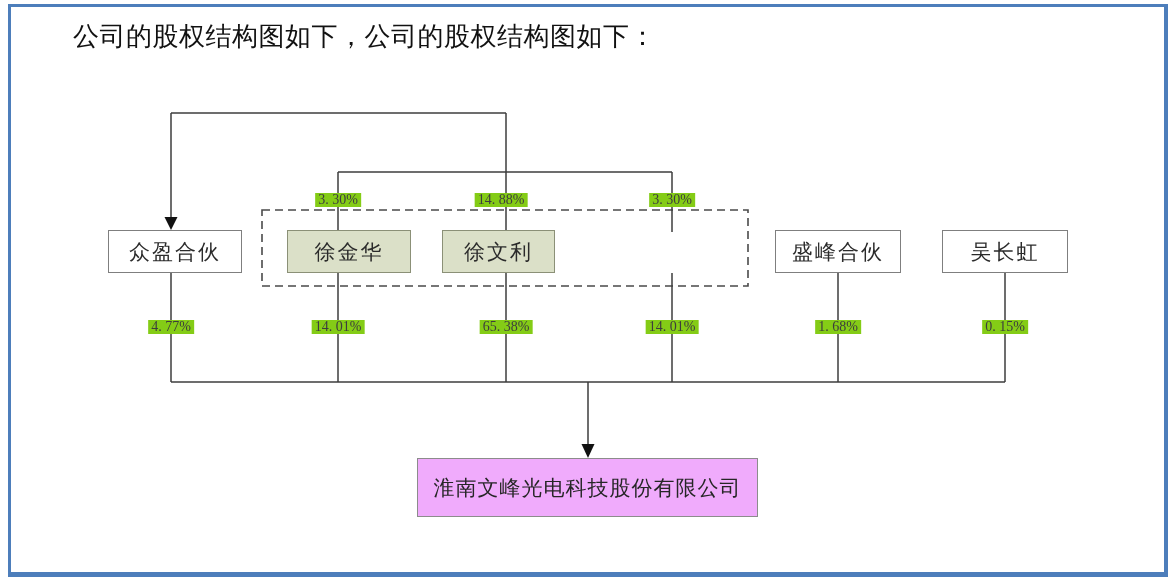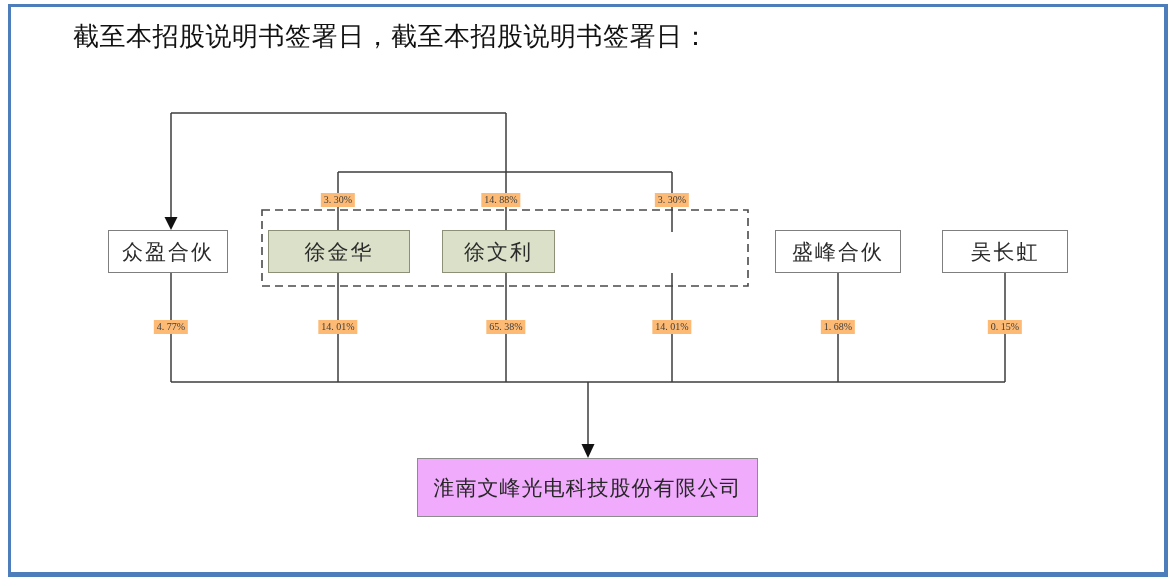--- a/index.html
+++ b/index.html
@@ -59,38 +59,38 @@
     border: 1px solid #8c8c8c;
     display: flex; align-items: center; justify-content: center;
     font-size: 21px; letter-spacing: 1px;
     color: #262626;
     z-index: 2;
     white-space: nowrap;
   }
   .pct {
     position: absolute;
     transform: translateX(-50%);
-    background: #fdba74;
+    background: #84cc16;
     padding: 0 3px;
-    font-size: 10px;
+    font-size: 14px;
     line-height: 14px;
     color: #3d3d3d;
     z-index: 2;
     white-space: nowrap;
   }
   .pct.row-top { top: 193px; }
   .pct.row-bottom { top: 320px; }
 </style>
 </head>
 <body>
 
 <div class="screen">
   <div class="frame"></div>
 
-  <div class="title">截至本招股说明书签署日，截至本招股说明书签署日：</div>
+  <div class="title">公司的股权结构图如下，公司的股权结构图如下：</div>
 
   <svg class="connectors" viewBox="0 0 1175 583">
 
     <rect x="262" y="210" width="486" height="76" fill="none" stroke="#4a4a4a" stroke-width="1.6" stroke-dasharray="8 5"></rect>
 
     <g stroke="#3c3c3c" stroke-width="1.5" fill="none">
 
       <path d="M 506 230 L 506 113"></path>
       <path d="M 506 113 L 171 113"></path>
       <path d="M 171 113 L 171 219"></path>
@@ -106,22 +106,22 @@
       <path d="M 1005 273 L 1005 382"></path>
 
       <path d="M 171 382 L 1005 382"></path>
       <path d="M 588 382 L 588 446"></path>
     </g>
 
     <polygon points="164.5,217 177.5,217 171,230" fill="#111111"></polygon>
     <polygon points="581.5,444 594.5,444 588,458" fill="#111111"></polygon>
   </svg>
 
-  <div class="s-box" style="left:108px; width:120px;">众盈合伙</div>
-  <div class="s-box green" style="left:268px; width:142px;">徐金华</div>
+  <div class="s-box" style="left:108px; width:134px;">众盈合伙</div>
+  <div class="s-box green" style="left:287px; width:124px;">徐金华</div>
   <div class="s-box green" style="left:442px; width:113px;">徐文利</div>
   <div class="s-box" style="left:775px; width:126px;">盛峰合伙</div>
   <div class="s-box" style="left:942px; width:126px;">吴长虹</div>
 
   <div class="company-box">淮南文峰光电科技股份有限公司</div>
 
   <div class="pct row-top" style="left:338px;">3. 30%</div>
   <div class="pct row-top" style="left:501px;">14. 88%</div>
   <div class="pct row-top" style="left:672px;">3. 30%</div>
 

